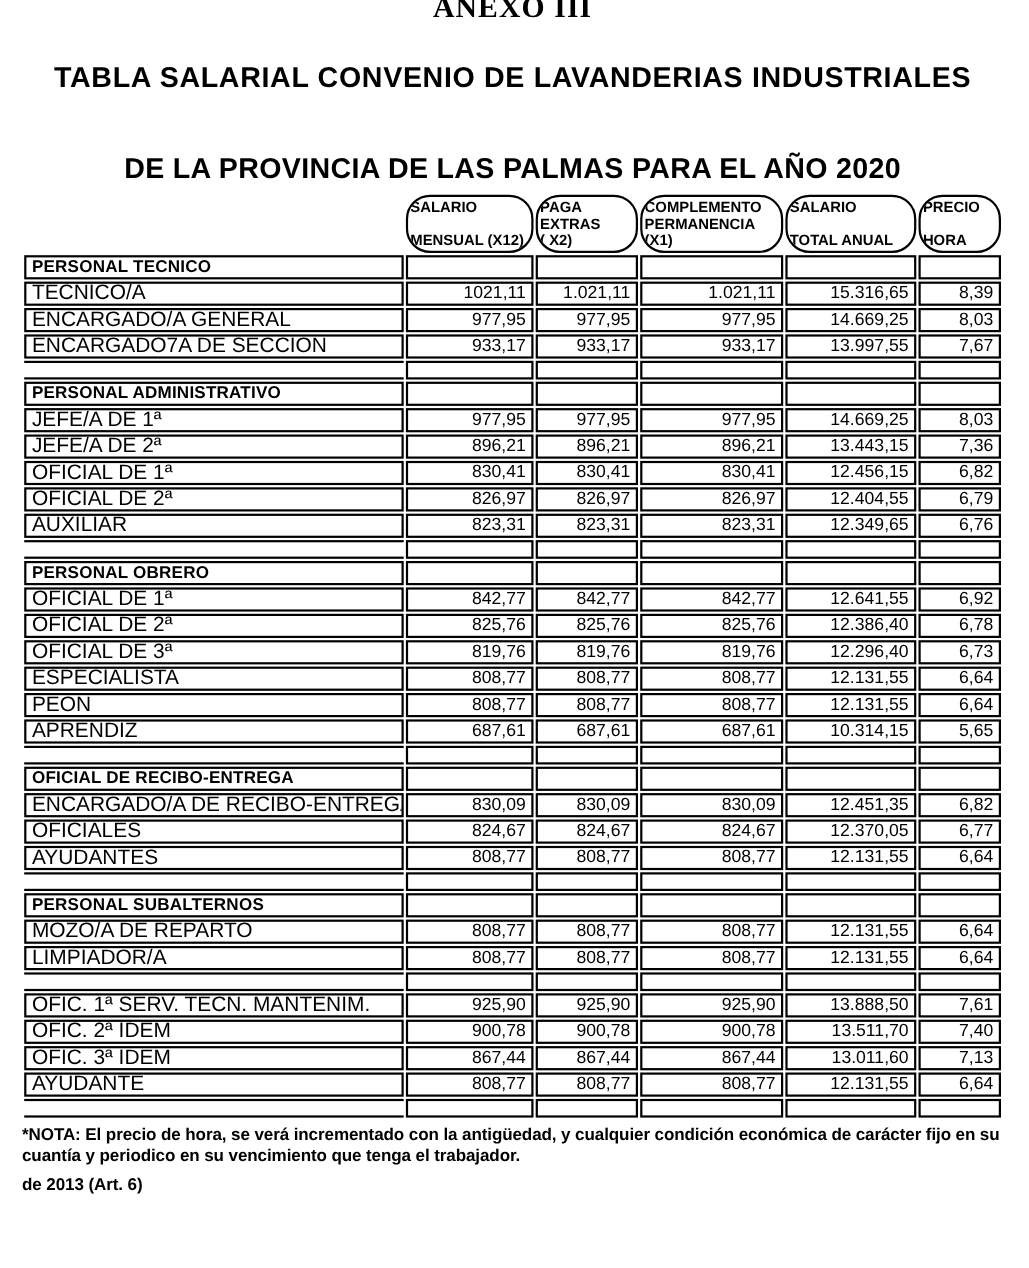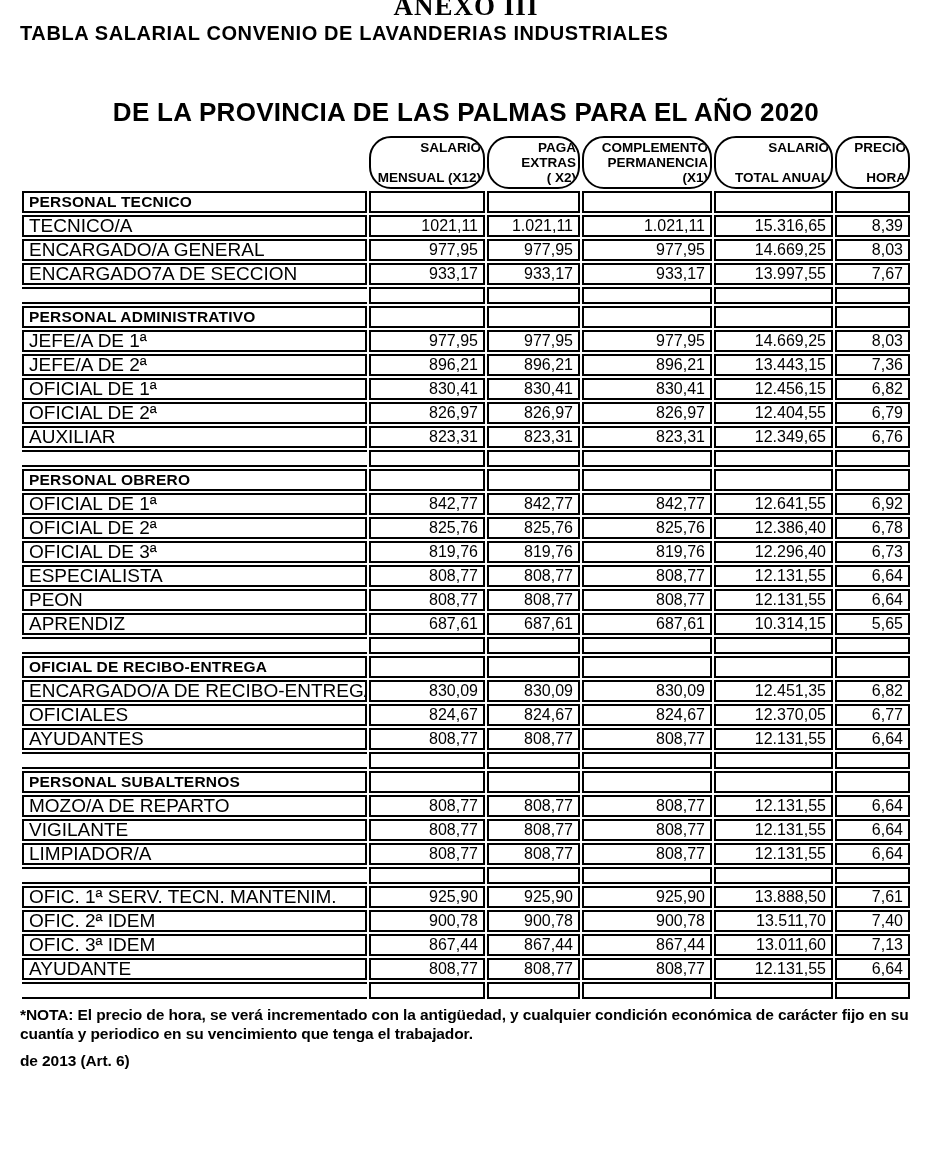--- a/index.html
+++ b/index.html
@@ -16,22 +16,24 @@
     font-family: "Liberation Serif", serif;
     font-weight: bold;
     font-size: 27px;
     text-align: center;
     letter-spacing: 1px;
     margin-top: -9px;            
     white-space: nowrap;
   }
   .title1 {
     font-weight: bold;
-    font-size: 20px;
+    font-size: 26px;
+    text-align: center;
     letter-spacing: 0.6px;
+    margin-top: 33px;
     white-space: nowrap;
   }
   .title2 {
     font-weight: bold;
     font-size: 26px;
     text-align: center;
     letter-spacing: 0.3px;
     margin-top: 52px;
     white-space: nowrap;
   }
@@ -52,21 +54,21 @@
     line-height: 18px;
     vertical-align: middle;
     overflow: hidden;
     white-space: nowrap;
   }
   td.blank { border: none; }
   thead td.hcell {
     height: 50px;
     font-weight: bold;
     font-size: 13.5px;
-    text-align: right;
+    text-align: left;
     padding: 2px 2px;
     vertical-align: top;
     border-radius: 22px;
   }
   td.hcell div { line-height: 15px; min-height: 15px; }
   td.sec { font-weight: bold; font-size: 15.5px; letter-spacing: 0.2px; }
   td.num { text-align: right; font-size: 16px; }
   td.label { font-size: 19px; }
   tr.sep td { height: 17px; }
   tr.sep td.seplabel { border-left: none; border-right: none; }
@@ -343,28 +345,20 @@
         </tr>
         <tr>
           <td class="label">MOZO/A DE REPARTO</td>
           <td class="num">808,77</td>
           <td class="num">808,77</td>
           <td class="num">808,77</td>
           <td class="num">12.131,55</td>
           <td class="num">6,64</td>
         </tr>
         <tr>
-          <td class="label">VIGILANTE</td>
-          <td class="num">808,77</td>
-          <td class="num">808,77</td>
-          <td class="num">808,77</td>
-          <td class="num">12.131,55</td>
-          <td class="num">6,64</td>
-        </tr>
-        <tr>
           <td class="label">LIMPIADOR/A</td>
           <td class="num">808,77</td>
           <td class="num">808,77</td>
           <td class="num">808,77</td>
           <td class="num">12.131,55</td>
           <td class="num">6,64</td>
         </tr>
         <tr class="sep">
           <td class="seplabel"></td>
           <td></td>

